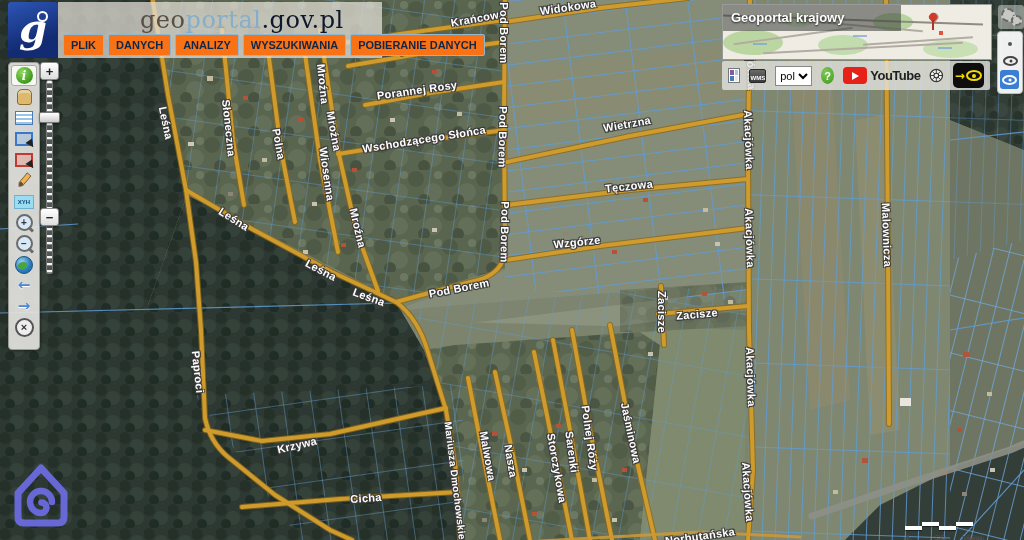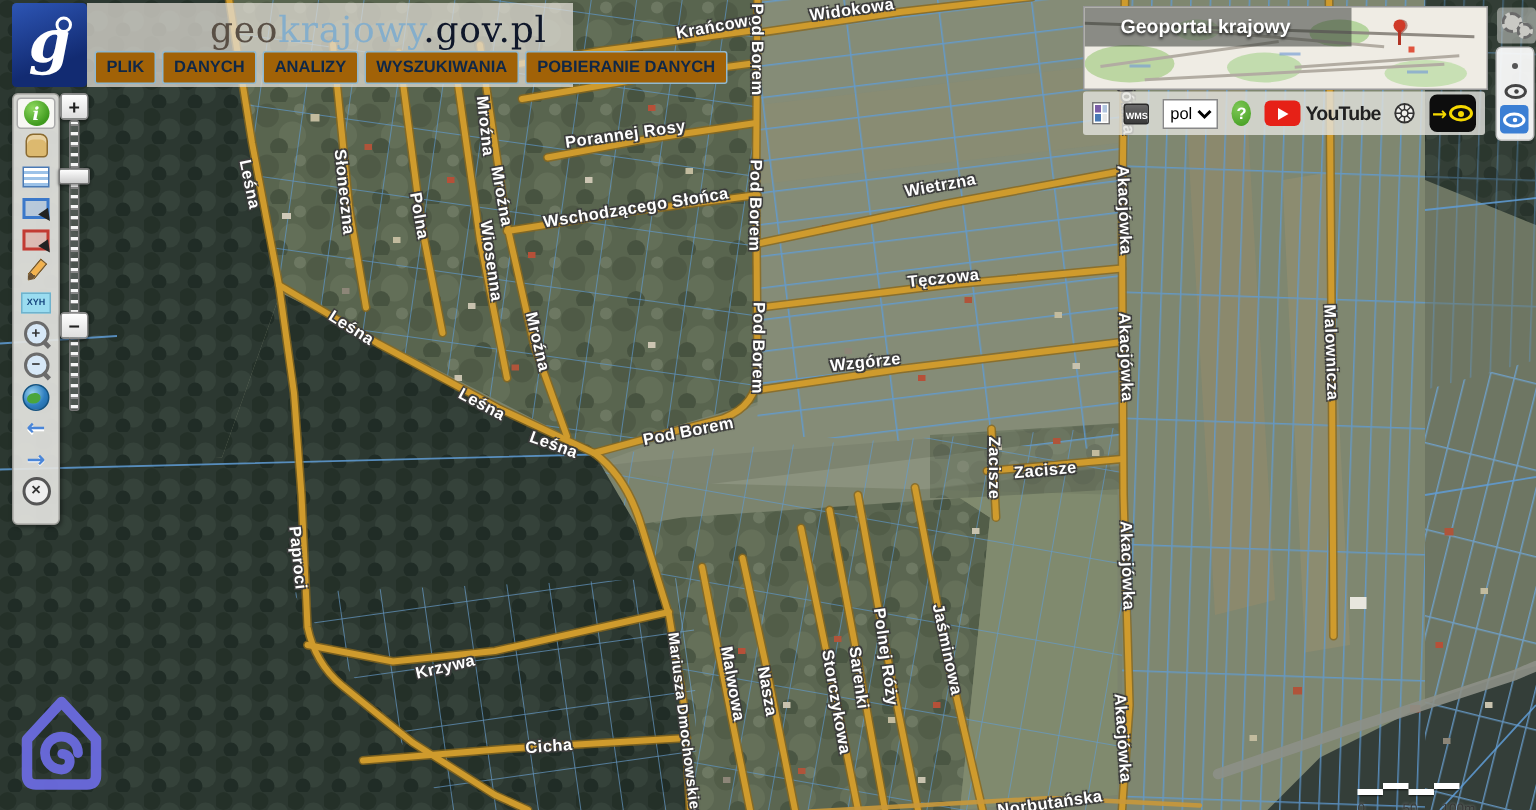--- a/index.html
+++ b/index.html
@@ -11,21 +11,21 @@
   
   #header-band{position:absolute;left:58px;top:2px;width:324px;height:56px;background:rgba(226,223,215,.74);z-index:10;}
   #logo-tile{position:absolute;left:8px;top:2px;width:50px;height:56px;background:linear-gradient(160deg,#2d55b4,#122b72 70%);border-radius:3px;z-index:11;display:flex;align-items:center;justify-content:center;}
   #logo-g{color:#fff;font:italic bold 40px "DejaVu Serif",serif;line-height:1;margin-top:-4px;}
   #logo-ring{position:absolute;right:10px;top:9px;width:7px;height:7px;border:2.5px solid #fff;border-radius:50%;}
   #site-title{position:absolute;left:140px;top:6px;font:24px "DejaVu Serif",serif;z-index:12;letter-spacing:.5px;}
   #site-title .t-geo{color:#594f45;margin-top:22px;}
   #site-title .t-portal{color:#85aecb;}
   #site-title .t-suffix{color:#0f172a;}
   #menu-row{position:absolute;left:63px;top:34px;z-index:12;display:flex;gap:4px;}
-  .menu-btn{background:#a16207;border:1px solid #8fb8d0;border-radius:2px;color:#0f2747;font:bold 11px "Liberation Sans",sans-serif;padding:4px 7px;cursor:pointer;}
+  .menu-btn{background:#f97316;border:1px solid #8fb8d0;border-radius:2px;color:#0f2747;font:bold 11px "Liberation Sans",sans-serif;padding:4px 7px;cursor:pointer;}
   
   #left-toolbar{position:absolute;left:8px;top:62px;width:30px;height:284px;background:rgba(228,228,224,.92);border:1px solid #9a9a96;border-radius:4px;z-index:10;display:flex;flex-direction:column;align-items:center;padding-top:2px;box-shadow:1px 1px 3px rgba(0,0,0,.4);}
   .tool{width:26px;height:21px;display:flex;align-items:center;justify-content:center;border-radius:3px;cursor:pointer;position:relative;}
   .tool.selected{background:#f7f7f3;border:1px solid #aaa;width:24px;height:19px;}
   .ic-identify{width:17px;height:17px;border-radius:50%;background:radial-gradient(circle at 35% 30%,#8ed95e,#3f9a1e 70%);color:#fff;font:italic bold 12px "DejaVu Serif",serif;display:flex;align-items:center;justify-content:center;}
   .ic-hand{width:13px;height:14px;background:#dcb96f;border:1px solid #8a6a30;border-radius:5px 5px 3px 3px;box-shadow:inset 0 3px 0 rgba(255,255,255,.35);}
   .ic-table{width:16px;height:12px;border:1px solid #4a7ab5;background:repeating-linear-gradient(180deg,#fff 0 2px,#9cc2e8 2px 4px);}
   .ic-selrect{width:14px;height:10px;border:2px solid #3b78c9;background:rgba(130,175,235,.35);}
   .ic-desrect{width:14px;height:10px;border:2px solid #c23b32;background:rgba(235,135,120,.35);}
   .cursor-tri{position:absolute;right:2px;bottom:1px;width:0;height:0;border-left:4px solid transparent;border-right:4px solid transparent;border-top:8px solid #222;transform:rotate(-35deg);}
@@ -41,21 +41,21 @@
   #zoom-slider{position:absolute;left:38px;top:62px;z-index:10;width:22px;}
   .slider-btn{position:absolute;left:2px;width:17px;height:16px;background:linear-gradient(#fff,#ddd);border:1px solid #888;border-radius:3px;color:#222;font:bold 13px "Liberation Sans",sans-serif;display:flex;align-items:center;justify-content:center;cursor:pointer;box-shadow:0 1px 2px rgba(0,0,0,.4);}
   #zoom-track{position:absolute;left:8px;top:18px;width:5px;height:192px;background:repeating-linear-gradient(180deg,#f5f5f5 0 2px,#888 2px 3px,rgba(150,150,150,.35) 3px 7px);border:1px solid #777;border-radius:2px;}
   #zoom-handle{position:absolute;left:1px;top:50px;width:19px;height:9px;background:linear-gradient(#fff,#ccc);border:1px solid #777;border-radius:2px;cursor:grab;box-shadow:0 1px 2px rgba(0,0,0,.4);}
   
   #minimap{position:absolute;left:722px;top:4px;width:268px;height:54px;background:#efece4;border:1px solid #999;overflow:hidden;z-index:10;}
   .mm-green{position:absolute;border-radius:50%;}
   .mm-road{position:absolute;height:1.5px;background:#b2aca2;}
   .mm-blue{position:absolute;height:2px;width:14px;background:#7a9fd4;opacity:.7;}
   #mm-overlay{position:absolute;left:0;top:0;width:178px;height:26px;background:rgba(55,60,55,.55);}
-  #mm-title{position:absolute;left:8px;top:5px;color:#fff;font:bold 13px "Liberation Sans",sans-serif;text-shadow:0 1px 2px #222;margin-left:16px;}
+  #mm-title{position:absolute;left:8px;top:5px;color:#fff;font:bold 13px "Liberation Sans",sans-serif;text-shadow:0 1px 2px #222;}
   #mm-marker{position:absolute;left:206px;top:8px;width:8px;height:8px;background:#d03a28;border-radius:50% 50% 50% 0;transform:rotate(-45deg);box-shadow:1px 1px 0 rgba(120,30,20,.5);}
   #mm-marker-stem{position:absolute;left:209px;top:15px;width:2px;height:10px;background:#b03425;}
   #mm-marker-dot{position:absolute;left:216px;top:26px;width:4px;height:4px;background:#e0543e;}
   
   #tr-toolbar{position:absolute;left:722px;top:61px;width:268px;height:29px;background:rgba(228,228,223,.8);z-index:10;display:flex;align-items:center;gap:9px;padding:0 6px;box-sizing:border-box;border-radius:2px;}
   .ic-legend{width:15px;height:15px;background:#fff;border:1px solid #777;display:grid;grid-template-columns:1fr 1fr;grid-template-rows:1fr 1fr;gap:1px;padding:1px;box-sizing:border-box;}
   .ic-legend i:nth-child(1){background:#7b5ea7;}.ic-legend i:nth-child(2){background:#b0c4de;}
   .ic-legend i:nth-child(3){background:#4a7ab5;}.ic-legend i:nth-child(4){background:#e8e8e8;}
   .ic-wms{width:20px;height:14px;background:linear-gradient(#6a6a6a,#3a3a3a);border-radius:2px;color:#fff;font:bold 6px "Liberation Sans",sans-serif;display:flex;align-items:flex-end;justify-content:center;padding-bottom:1px;box-sizing:border-box;border:1px solid #2a2a2a;}
   #lang-select{width:42px;height:20px;font:11px "Liberation Sans",sans-serif;border:1px solid #888;background:#fff;}
@@ -312,21 +312,21 @@
       <span class="street-label" style="left: 748px; top: 492px; transform: translate(-50%, -50%) rotate(86deg);">Akacjówka</span>
       <span class="street-label" style="left: 887px; top: 235px; transform: translate(-50%, -50%) rotate(88deg);">Malownicza</span>
       <span class="street-label" style="left: 700px; top: 536px; transform: translate(-50%, -50%) rotate(-8deg);">Norbutańska</span>
     </div>
 
   <div id="header-band"></div>
   <div id="logo-tile">
     <span id="logo-g">g</span>
     <span id="logo-ring"></span>
   </div>
-  <div id="site-title"><span class="t-geo">geo</span><span class="t-portal">krajowy</span><span class="t-suffix">.gov.pl</span></div>
+  <div id="site-title"><span class="t-geo">geo</span><span class="t-portal">portal</span><span class="t-suffix">.gov.pl</span></div>
   <div id="menu-row">
     <button class="menu-btn">PLIK</button>
     <button class="menu-btn">DANYCH</button>
     <button class="menu-btn">ANALIZY</button>
     <button class="menu-btn">WYSZUKIWANIA</button>
     <button class="menu-btn">POBIERANIE DANYCH</button>
   </div>
 
   <div id="left-toolbar">
     <div class="tool selected">

